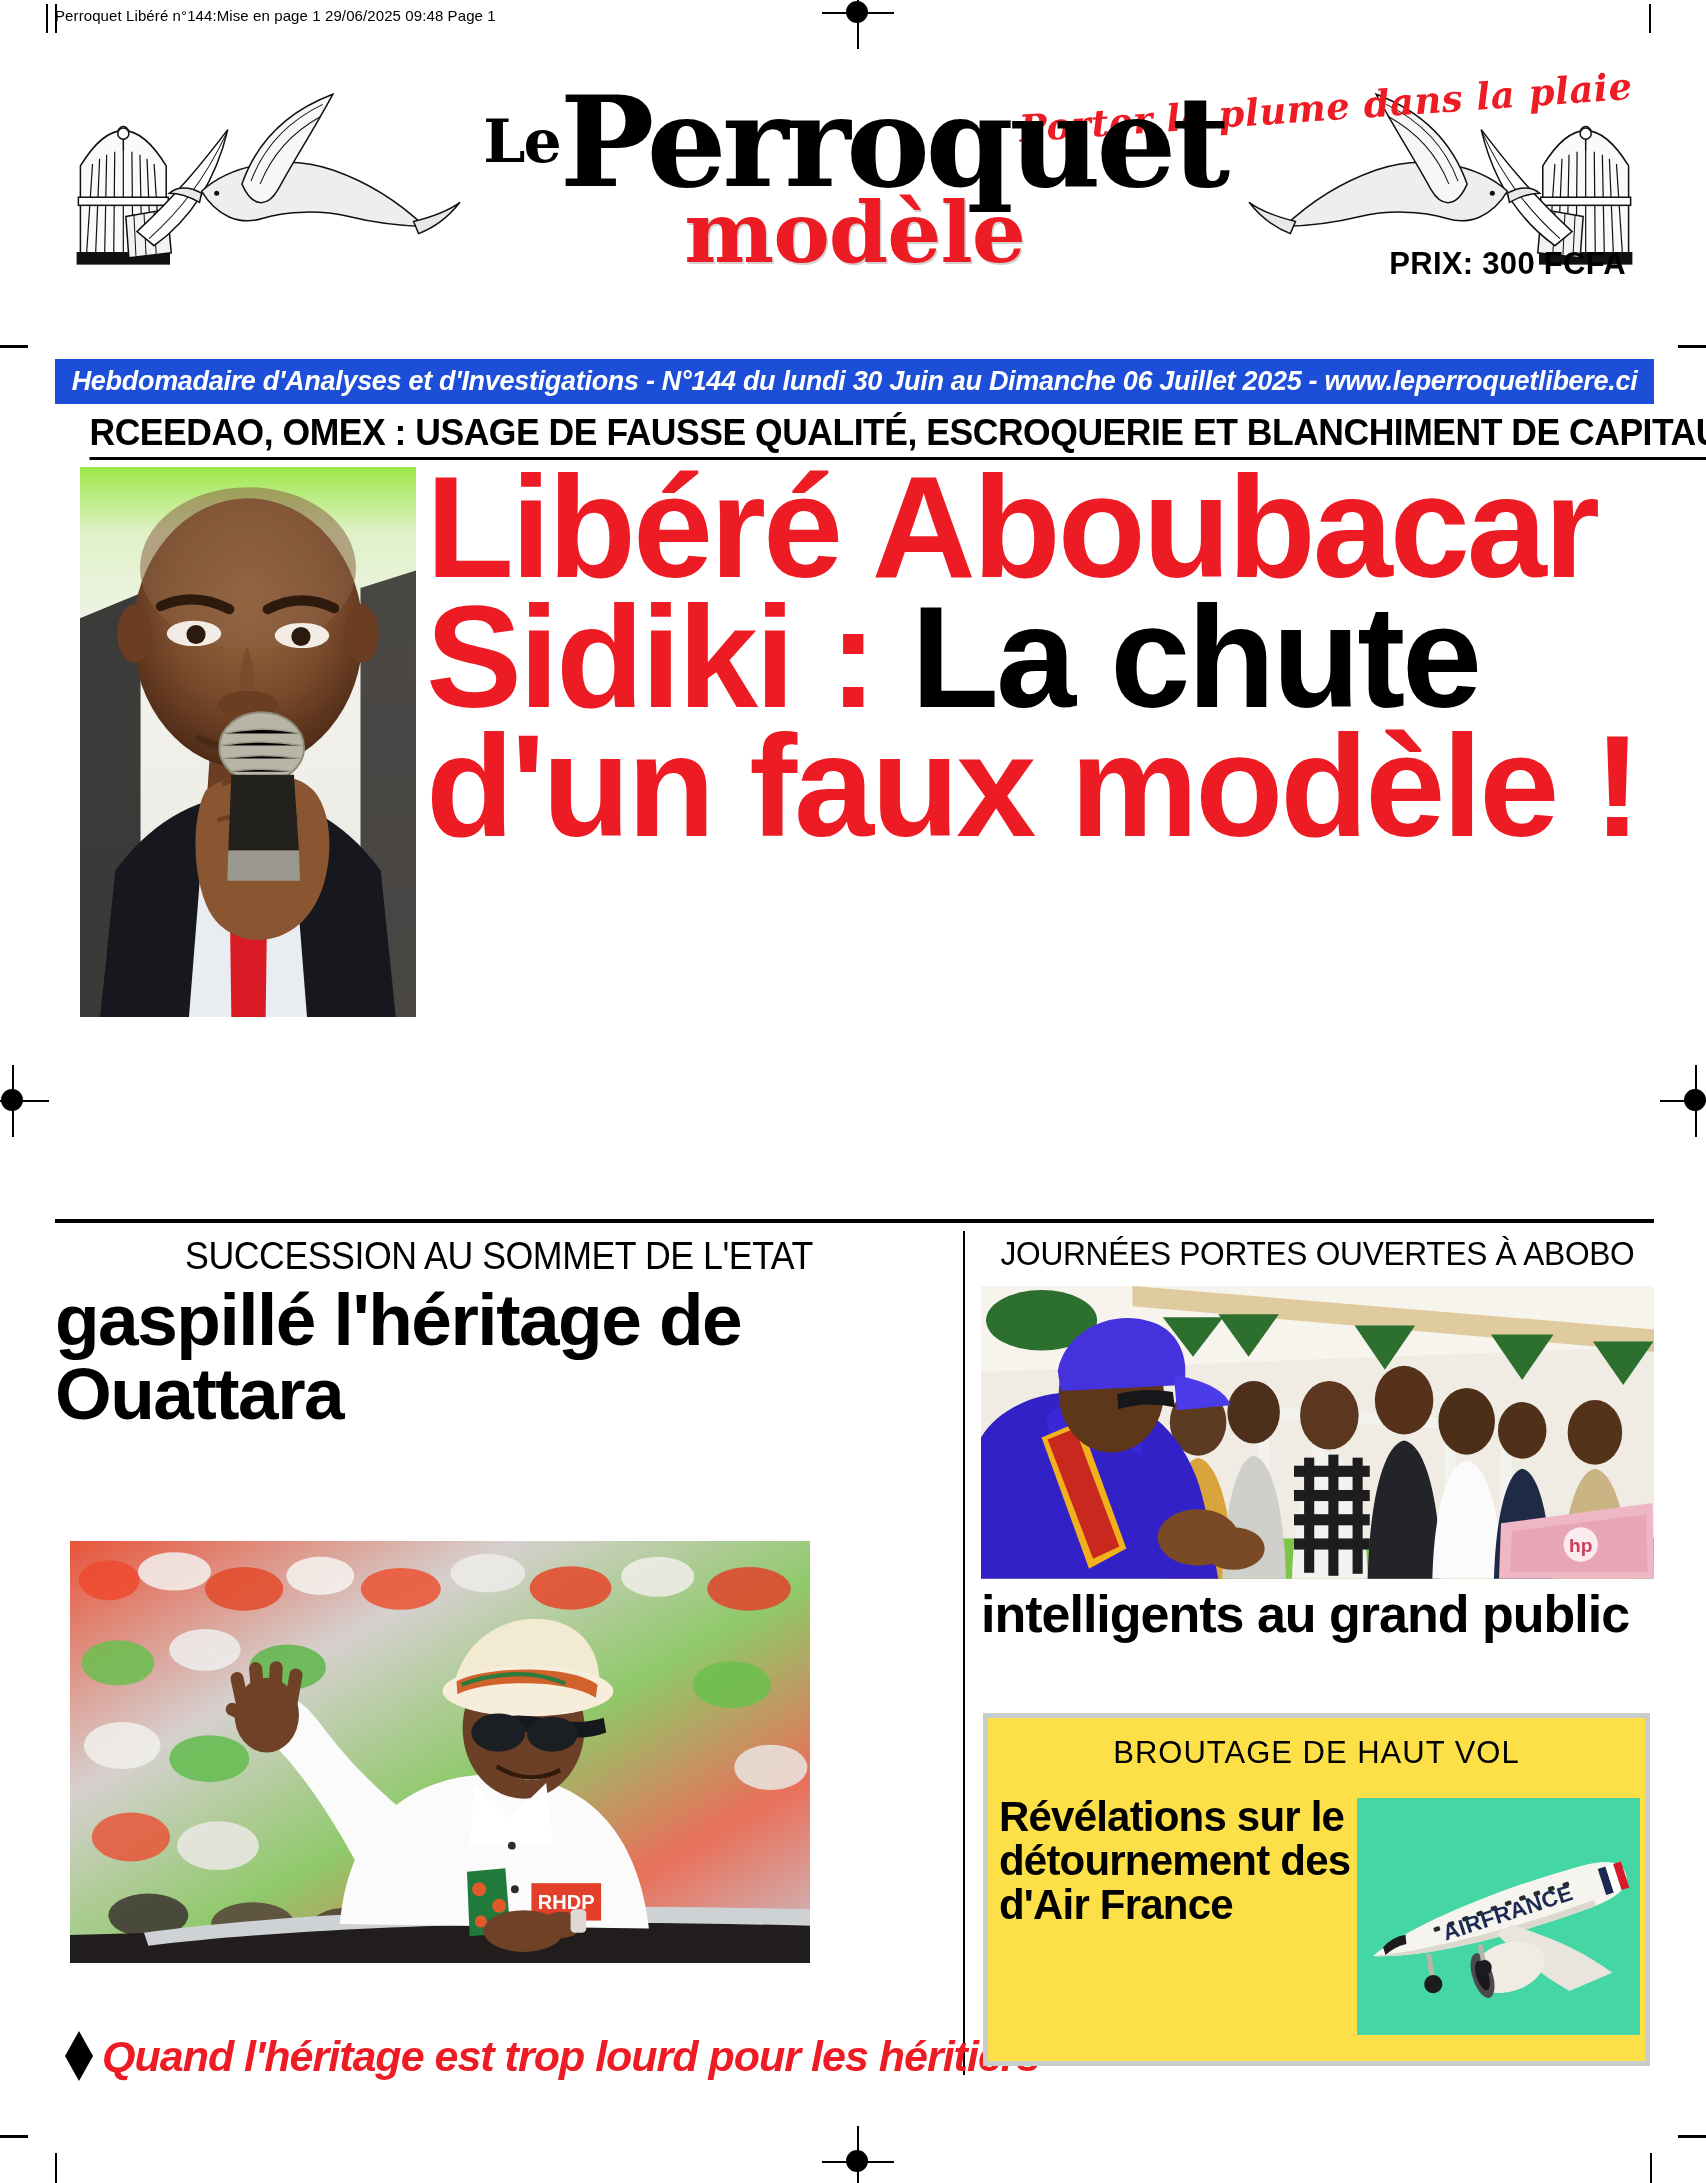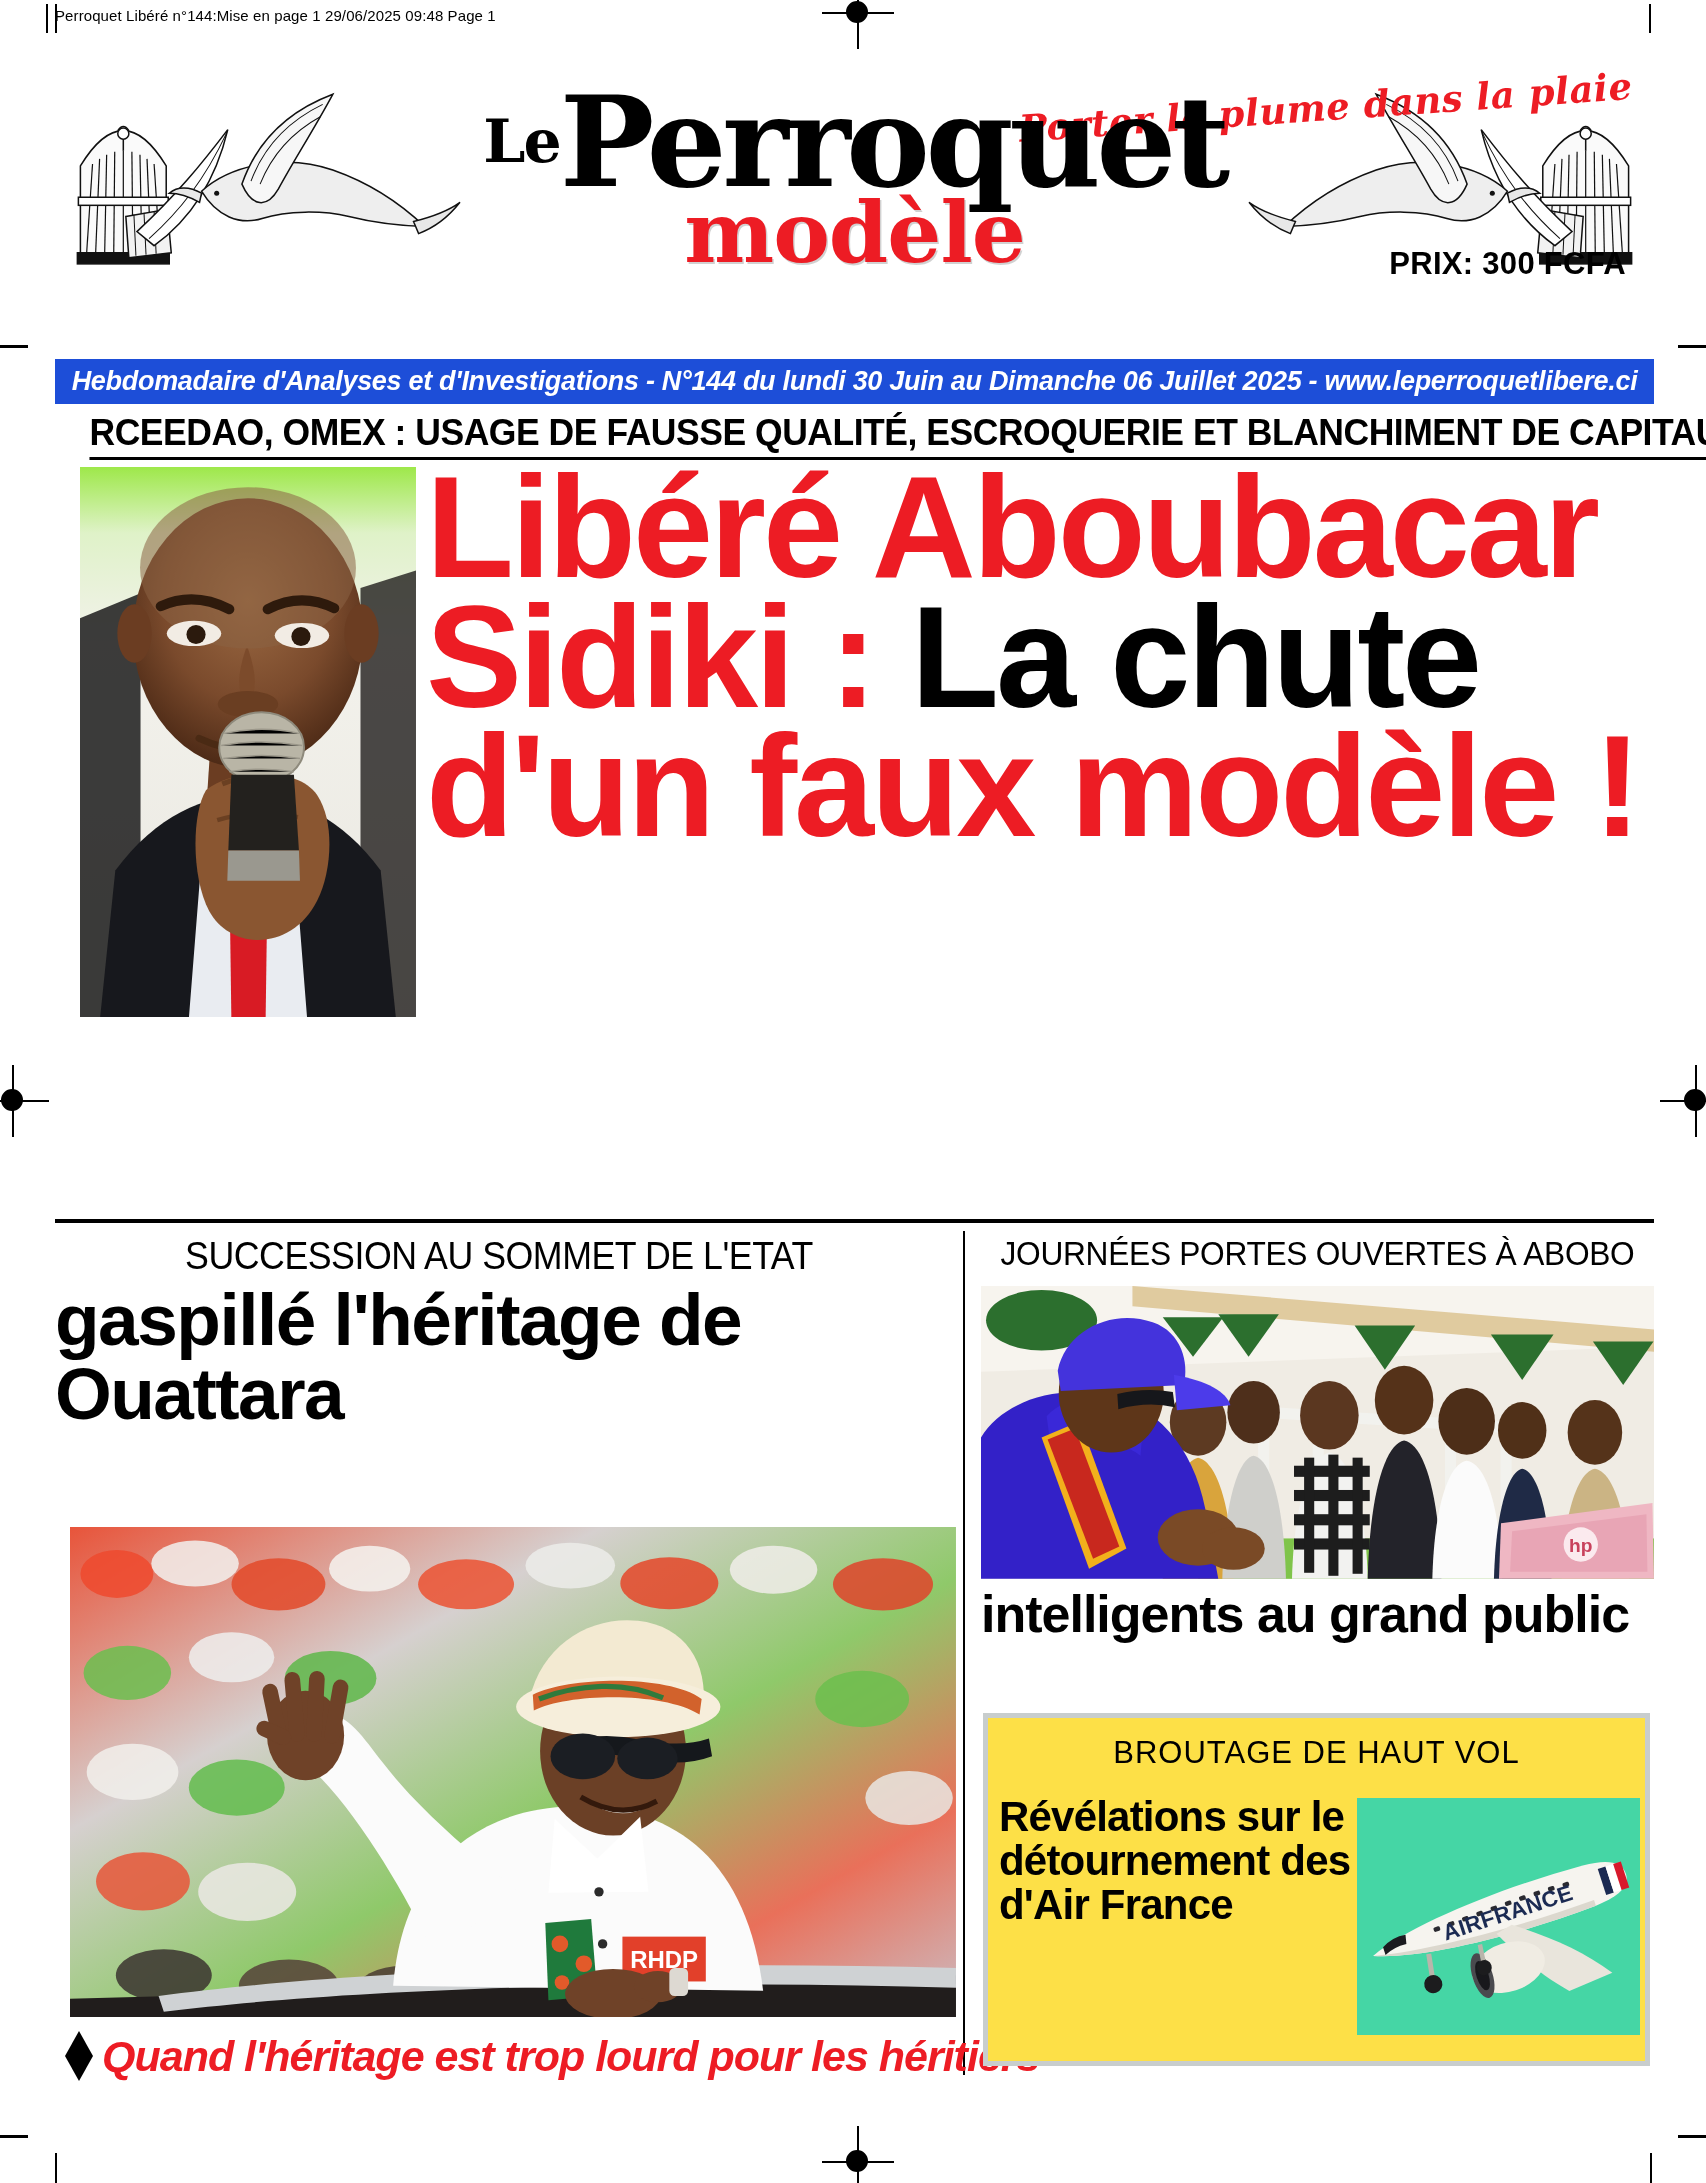--- a/index.html
+++ b/index.html
@@ -62,21 +62,21 @@
   .rule-thick{position:absolute;left:0;width:1599px;height:3.5px;background:#000;}
 
   
   .lower{position:absolute;left:0;top:1176px;width:1599px;height:858px;}
   .colL{position:absolute;left:0;top:0;width:888px;}
   .colR{position:absolute;left:926px;top:0;width:673px;}
   .vdiv{position:absolute;left:908px;top:7px;width:2px;height:844px;background:#000;}
 
   .kicker2{text-align:center;font-size:38px;font-weight:normal;letter-spacing:-0.5px;padding-top:11px;white-space:nowrap;transform:scaleX(.94);}
   .head2{font-size:73px;font-weight:bold;line-height:1.02;letter-spacing:-1.5px;text-align:left;padding-top:5px;}
-  .photoL{position:absolute;left:15px;top:303px;width:886px;height:490px;overflow:hidden;}
+  .photoL{position:absolute;left:15px;top:317px;width:740px;height:490px;overflow:hidden;}
   .capL{position:absolute;left:10px;top:807px;display:flex;align-items:center;}
   .capL .dia{width:28px;height:50px;background:#000;clip-path:polygon(50% 0,100% 50%,50% 100%,0 50%);flex:0 0 auto;margin-right:9px;}
   .capL .ctxt{color:#ED1C24;font-size:43px;font-weight:bold;font-style:italic;letter-spacing:-1px;white-space:nowrap;}
 
   .kicker3{text-align:center;font-size:33px;letter-spacing:-0.3px;padding-top:11px;white-space:nowrap;transform:scaleX(.96);}
   .photoR{position:absolute;left:0;top:62px;width:673px;height:293px;overflow:hidden;}
   .head3{position:absolute;left:0;top:364px;width:673px;font-size:52px;font-weight:bold;line-height:1.03;letter-spacing:-1px;}
 
   .boxR{position:absolute;left:2px;top:489px;width:667px;height:353px;border:5px solid #c8cdcd;background:#fde047;box-sizing:border-box;}
   .kicker4{text-align:center;font-size:31px;letter-spacing:1px;padding-top:17px;white-space:nowrap;}

